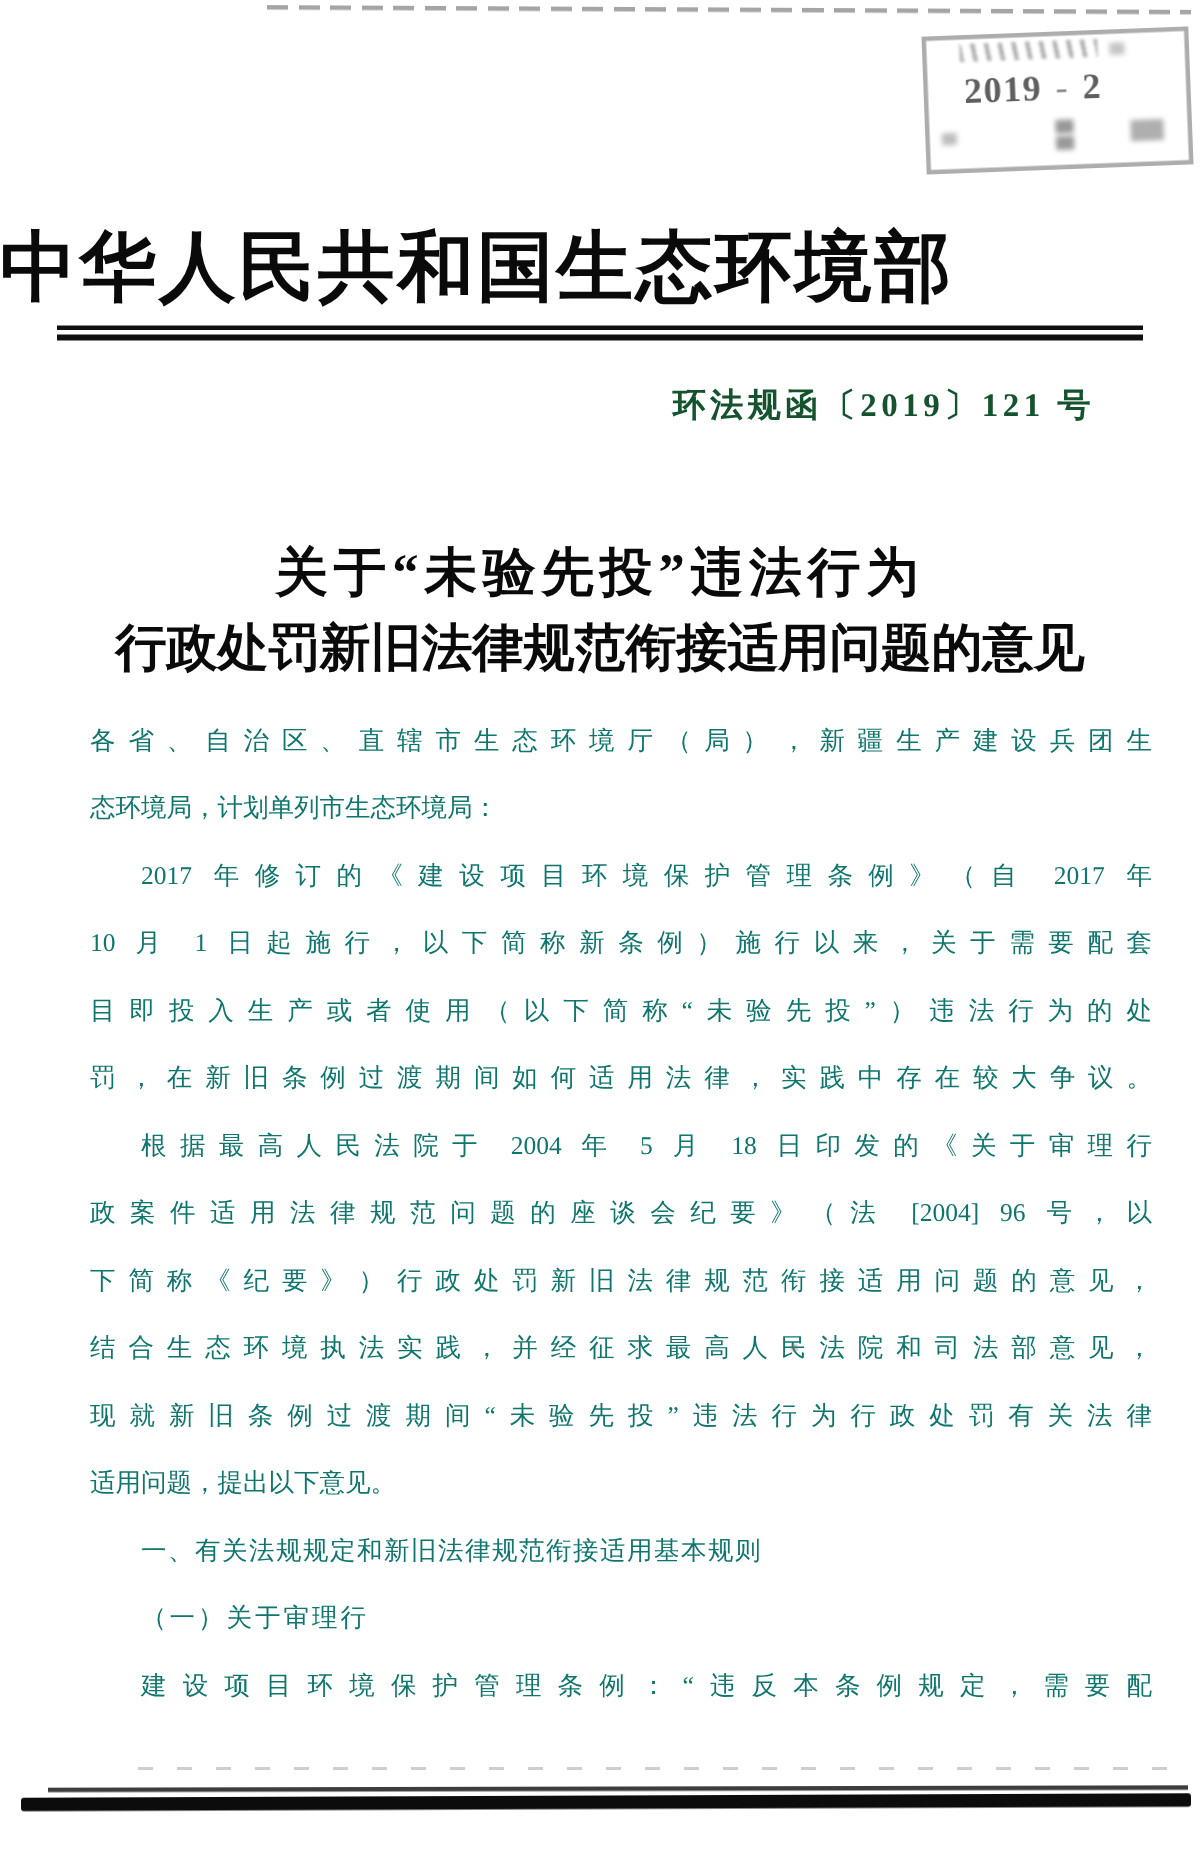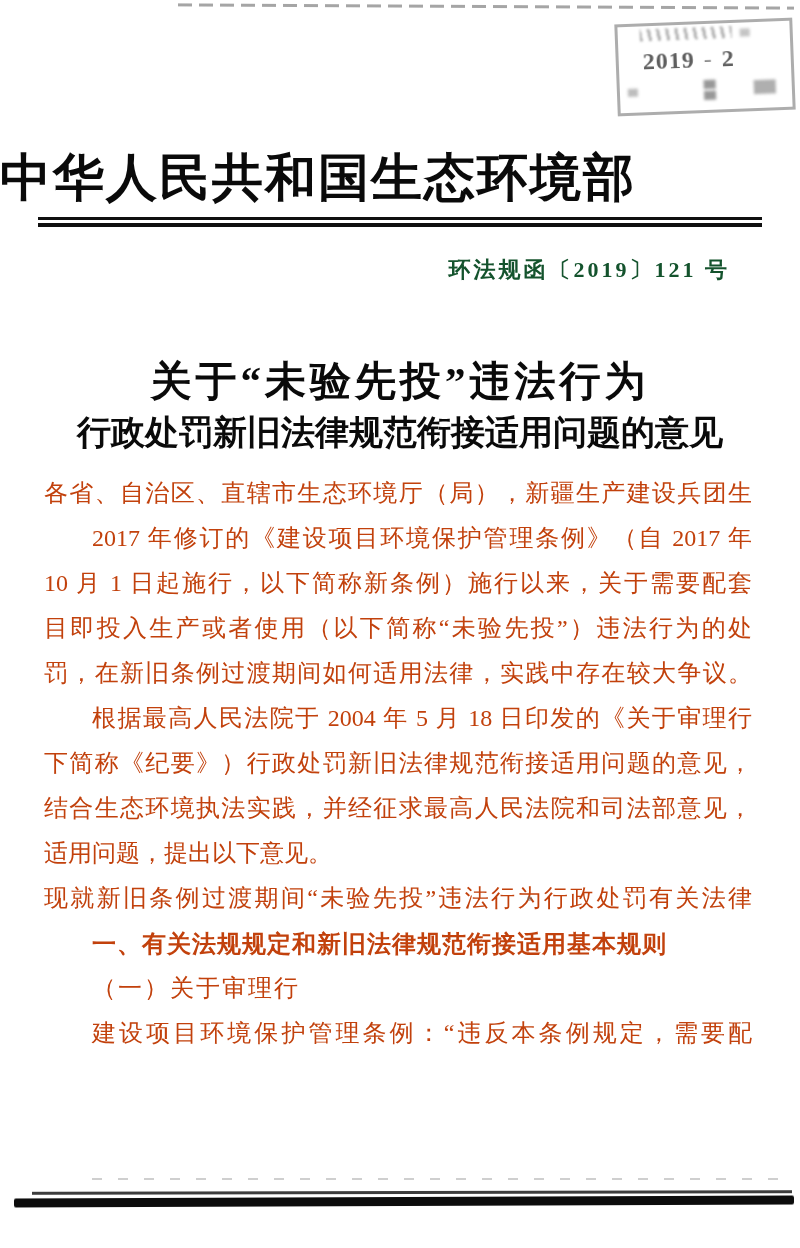--- a/index.html
+++ b/index.html
@@ -86,42 +86,42 @@
     font-size:22px;letter-spacing:3px;
     color:#14532d;font-weight:600;
     white-space:nowrap;
   }
 
   
   .title{
     position:absolute;left:0;top:356px;width:100%;
     text-align:center;font-weight:bold;color:#0a0a0a;
   }
-  .title .t1{font-size:41px;letter-spacing:4px;line-height:51px;white-space:nowrap;}
+  .title .t1{font-size:35px;letter-spacing:4px;line-height:51px;white-space:nowrap;}
   .title .t2{font-size:34px;letter-spacing:0;line-height:51px;white-space:nowrap;}
 
   
   .body{
-    position:absolute;left:44px;top:471px;width:708px;
-    font-size:24px;color:#c2410c;
+    position:absolute;left:60px;top:471px;width:708px;
+    font-size:17px;color:#0f766e;
   }
   .bl{
     height:45px;line-height:45px;
     text-align:left;
     white-space:nowrap;
   }
   .bl.j{
     white-space:normal;
     text-align:justify;
     text-align-last:justify;
   }
   .bl.indent{text-indent:2em;}
   .bl.h1{
     font-family:"Liberation Sans","DejaVu Sans",sans-serif;
-    font-weight:bold;letter-spacing:1px;
+    font-weight:normal;letter-spacing:1px;
   }
   .bl.h2{letter-spacing:2px;font-weight:500;}
 </style>
 </head>
 <body>
 
 <div class="page">
 
   <div class="artifact artifact-top"></div>
 
@@ -144,29 +144,31 @@
 
   <div class="docnum">环法规函〔2019〕121 号</div>
 
   <div class="title">
     <div class="t1">关于“未验先投”违法行为</div>
     <div class="t2">行政处罚新旧法律规范衔接适用问题的意见</div>
   </div>
 
   <div class="body" id="doc-body">
       <div class="bl j">各省、自治区、直辖市生态环境厅（局），新疆生产建设兵团生</div>
+      <div class="bl">态环境局，计划单列市生态环境局：</div>
       <div class="bl j indent">2017 年修订的《建设项目环境保护管理条例》（自 2017 年</div>
       <div class="bl j">10 月 1 日起施行，以下简称新条例）施行以来，关于需要配套</div>
       <div class="bl j">目即投入生产或者使用（以下简称“未验先投”）违法行为的处</div>
       <div class="bl j">罚，在新旧条例过渡期间如何适用法律，实践中存在较大争议。</div>
       <div class="bl j indent">根据最高人民法院于 2004 年 5 月 18 日印发的《关于审理行</div>
+      <div class="bl j">政案件适用法律规范问题的座谈会纪要》（法 [2004] 96 号，以</div>
       <div class="bl j">下简称《纪要》）行政处罚新旧法律规范衔接适用问题的意见，</div>
       <div class="bl j">结合生态环境执法实践，并经征求最高人民法院和司法部意见，</div>
+      <div class="bl j">现就新旧条例过渡期间“未验先投”违法行为行政处罚有关法律</div>
       <div class="bl">适用问题，提出以下意见。</div>
-      <div class="bl j">现就新旧条例过渡期间“未验先投”违法行为行政处罚有关法律</div>
       <div class="bl h1 indent">一、有关法规规定和新旧法律规范衔接适用基本规则</div>
       <div class="bl h2 indent">（一）关于审理行</div>
       <div class="bl j indent">建设项目环境保护管理条例：“违反本条例规定，需要配</div>
     </div>
 
   <div class="speck"></div>
   <div class="artifact bottom-dots"></div>
   <div class="artifact bottom-thin"></div>
   <div class="artifact bottom-thick"></div>
 

